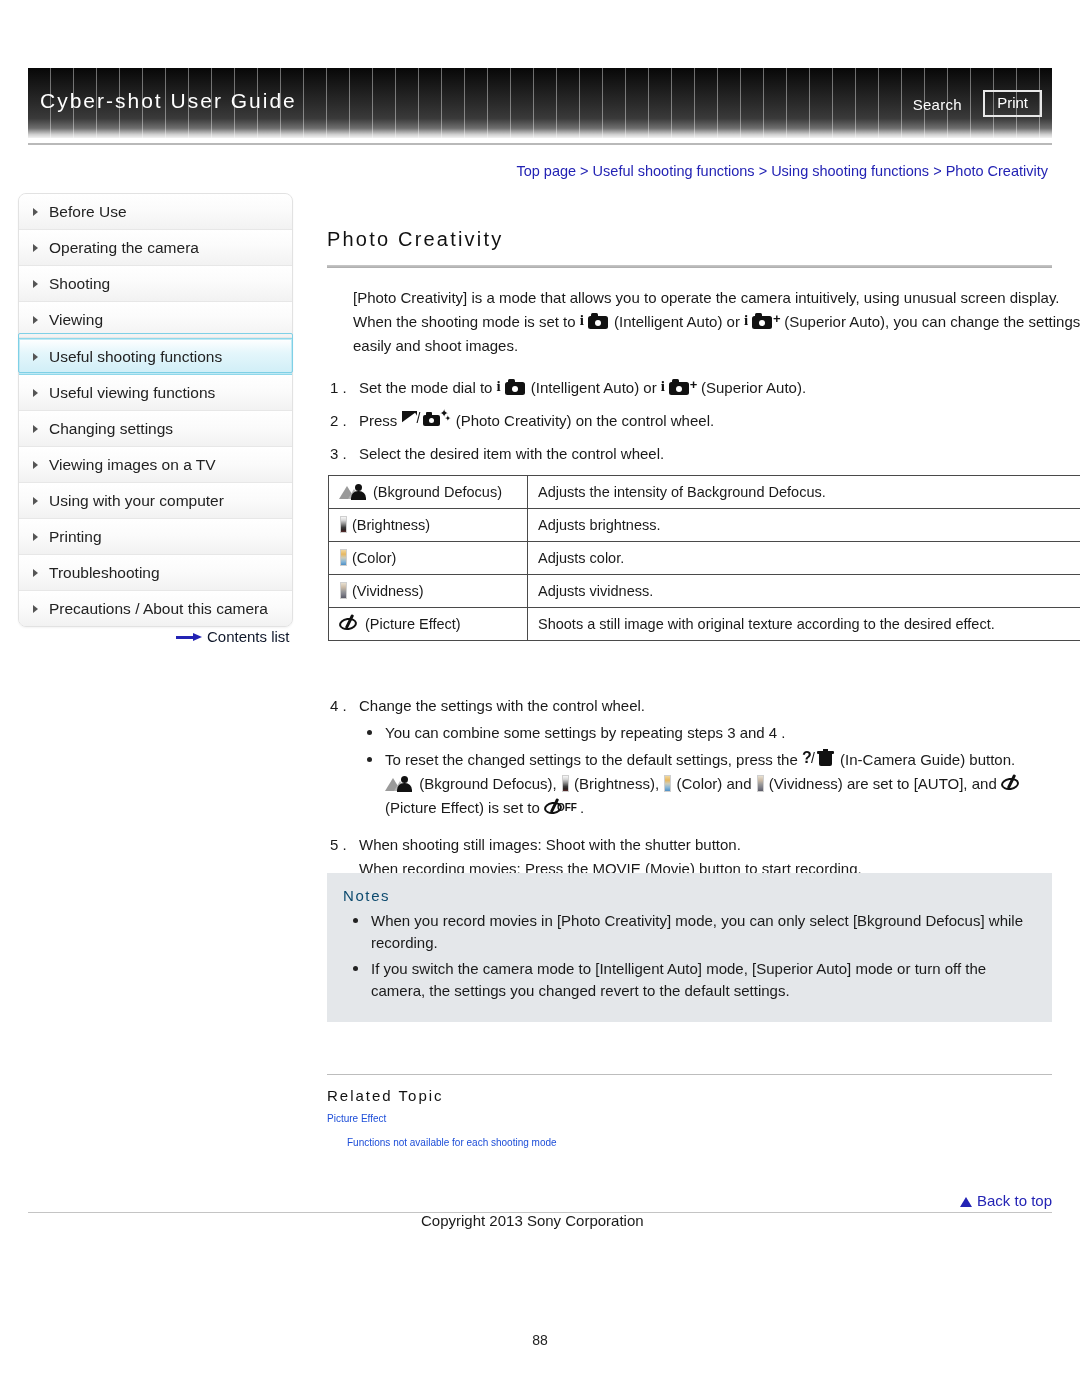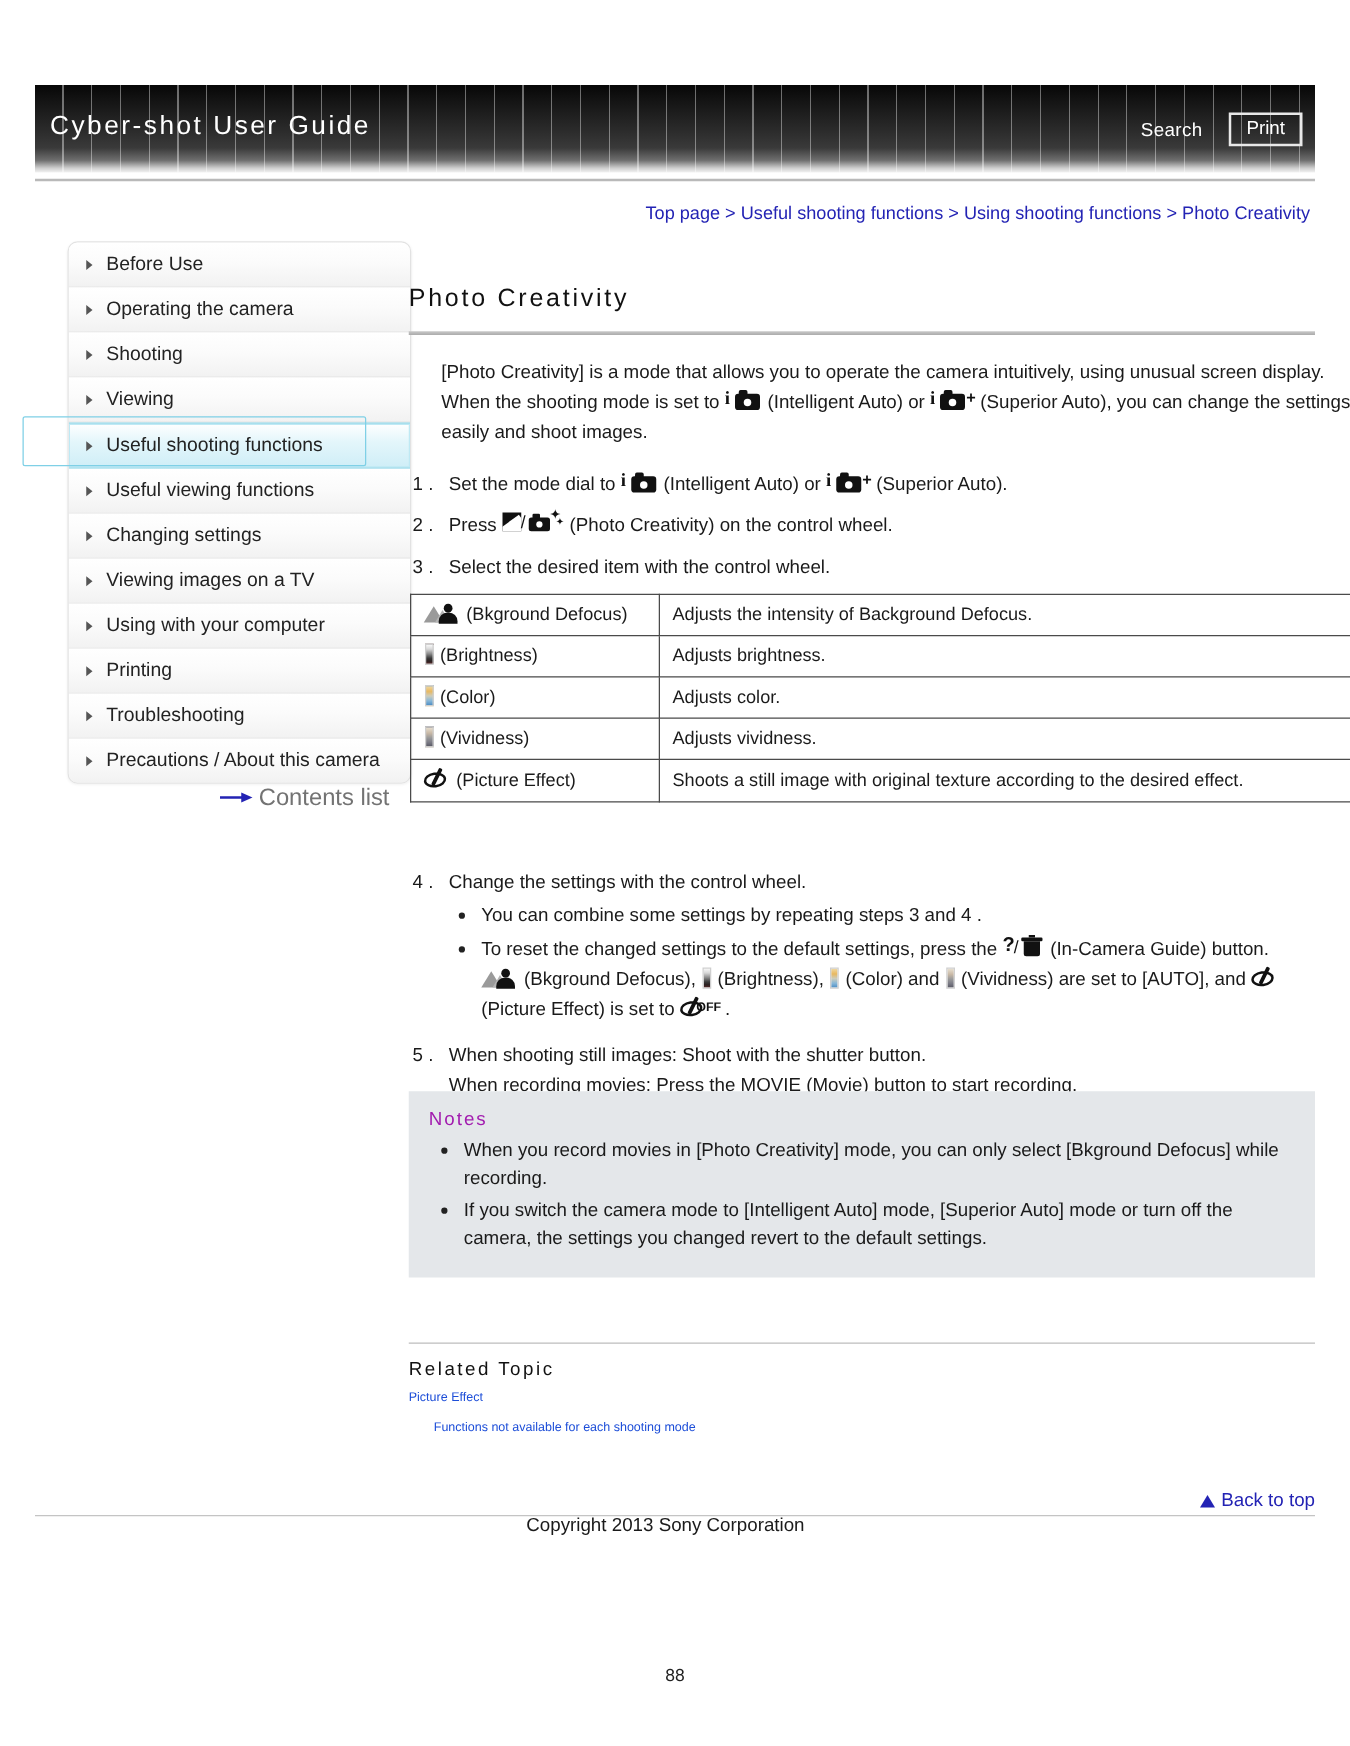--- a/index.html
+++ b/index.html
@@ -48,21 +48,20 @@
     background:#b9b9b9;
   }
 
   
   .sidebar{
     position:absolute;left:18px;top:193px;width:273px;
     background:linear-gradient(to right,#fafafa,#f0f0f0);
     border:1px solid #e2e2e2;border-radius:8px;
     box-shadow:0 1px 2px rgba(0,0,0,0.05);
     overflow:hidden;
-    margin-left:36px;
   }
   .side-item{
     position:relative;height:35px;line-height:35px;
     padding-left:30px;font-size:15.5px;color:#222;
     border-bottom:1px solid #e7e7e7;
     background:linear-gradient(to bottom,#ffffff 0%,#fbfbfb 45%,#f2f2f2 100%);
     cursor:pointer;white-space:nowrap;
   }
   .side-item:last-child{border-bottom:none;}
   .side-item .tri{
@@ -74,21 +73,21 @@
     background:linear-gradient(to bottom,#ffffff 0%,#e4f6fb 40%,#cfeef7 100%);
     border:1px solid #8fd8ea;border-left:none;border-right:none;
     box-shadow:inset 0 0 0 1px #bfe9f4;
   }
   .sidebar-outline{
     position:absolute;left:18px;top:333px;width:273px;height:38px;
     border:1px solid #7fd0e6;border-radius:2px;pointer-events:none;
   }
   .contents-list{
     position:absolute;left:176px;top:628px;
-    color:#737373;font-size:19px;cursor:pointer;white-space:nowrap;
+    color:#0f172a;font-size:15px;cursor:pointer;white-space:nowrap;
   }
   .arrow-right{
     display:inline-block;position:relative;width:26px;height:8px;
     vertical-align:middle;margin-right:5px;margin-bottom:2px;
   }
   .arrow-right .shaft{position:absolute;left:0;top:3px;width:19px;height:2.5px;background:#2323b4;}
   .arrow-right .head{
     position:absolute;left:17px;top:0px;width:0;height:0;
     border-left:9px solid #2323b4;border-top:4px solid transparent;border-bottom:4px solid transparent;
   }
@@ -145,21 +144,21 @@
     background:#222;border-radius:50%;
   }
 
   
   .notes{
     position:absolute;left:327px;top:873px;width:725px;
     background:#e4e7ea;padding:14px 16px 16px 16px;
     box-sizing:border-box;
   }
   .notes-title{
-    color:#a21caf;font-size:15px;letter-spacing:1.6px;margin-bottom:6px;
+    color:#0c4a6e;font-size:15px;letter-spacing:1.6px;margin-bottom:6px;
   }
   .notes ul{margin:0;padding:0;list-style:none;}
   .notes li{
     position:relative;padding-left:28px;margin-bottom:4px;
     font-size:15px;line-height:22px;color:#1a1a1a;
   }
   .notes li .bdot{
     position:absolute;left:10px;top:8px;width:5px;height:5px;
     background:#222;border-radius:50%;
   }

